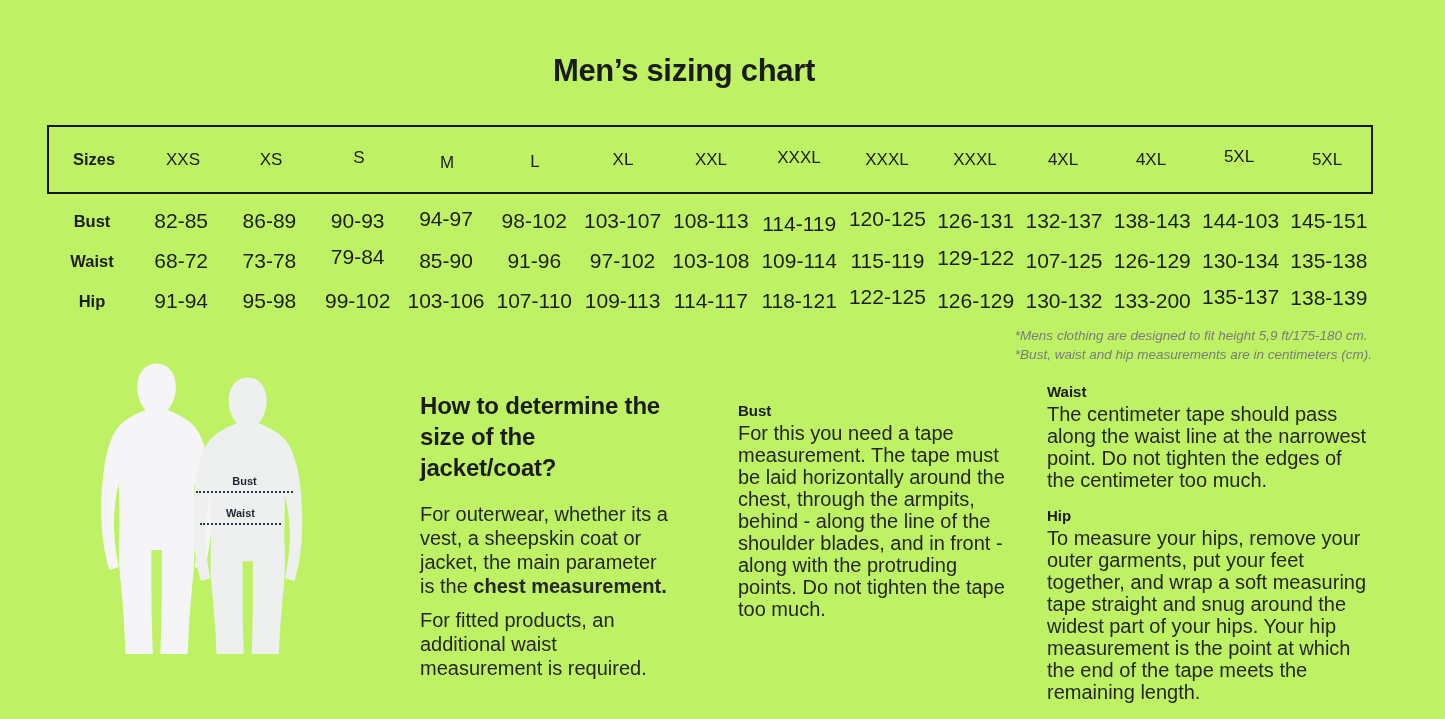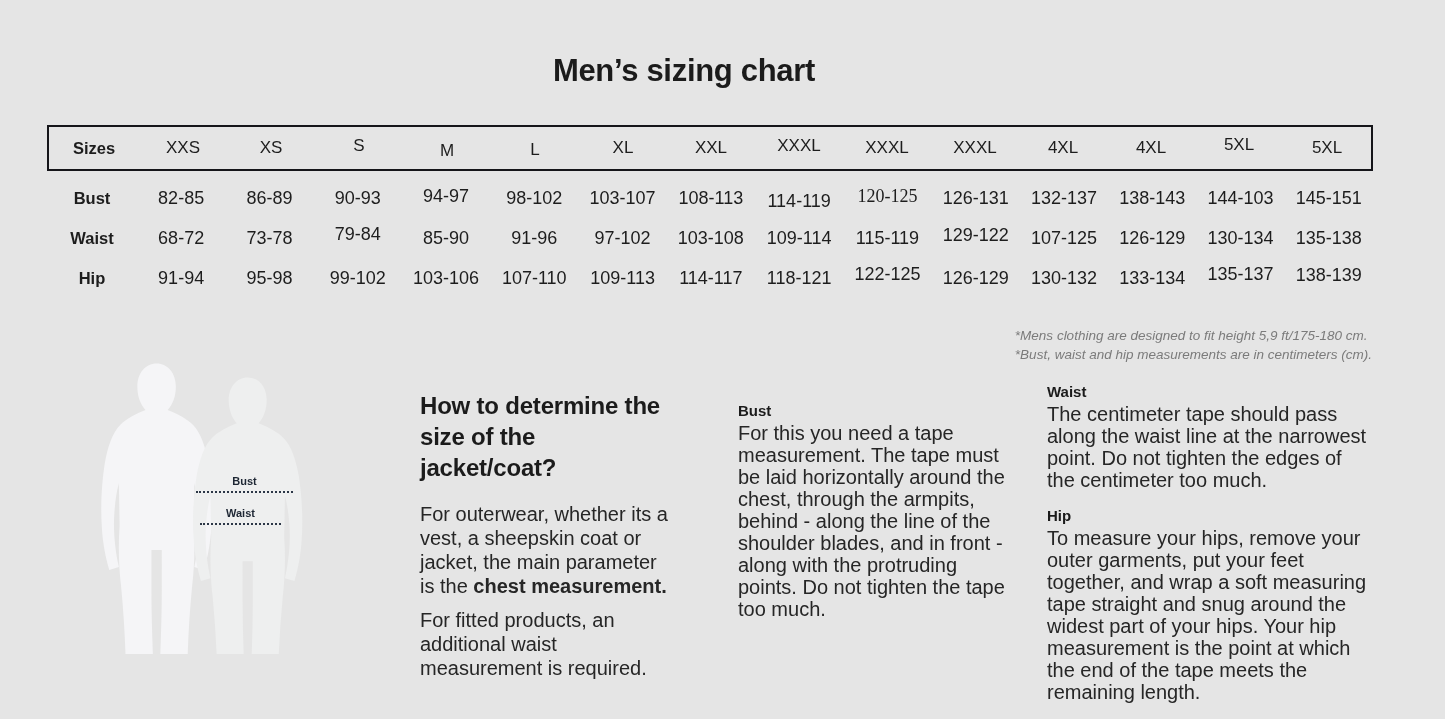--- a/index.html
+++ b/index.html
@@ -1,49 +1,49 @@
 <!DOCTYPE html>
 <html><head>
 <meta charset="utf-8">
 <style>
   * { margin:0; padding:0; box-sizing:border-box; }
   html,body { background:#ffffff; }
   .page {
     position:relative; width:1445px; height:719px; overflow:hidden;
-    background:#e5e5e5; color:#222;
+    background:#bef264; color:#222;
     font-family:"Liberation Sans","DejaVu Sans",sans-serif;
   }
   .title {
     position:absolute; top:53px; left:0; width:1368px;
     text-align:center; font-size:31px; font-weight:600; color:#1b1b1b;
     letter-spacing:-0.3px;
   }
   
   .size-table { position:absolute; left:47px; top:125px; width:1326px; }
   .thead {
     display:grid; grid-template-columns:90px repeat(14,1fr);
-    align-items:center; height:46px; border:2px solid #15151a;
+    align-items:center; height:69px; border:2px solid #15151a;
   }
   .tbody { margin-top:7px; }
   .trow {
     display:grid; grid-template-columns:90px repeat(14,1fr);
     align-items:center; height:40px;
   }
-  .cell { text-align:center; font-size:18px; color:#1d1d1d; white-space:nowrap; }
+  .cell { text-align:center; font-size:21px; color:#1d1d1d; white-space:nowrap; }
   .thead .cell { font-size:17px; }
   .cell.label { font-weight:700; font-size:16.5px; }
   
   .thead .cell:nth-child(4){transform:translateY(-2px);}
   .thead .cell:nth-child(5){transform:translateY(3px);}
   .thead .cell:nth-child(6){transform:translateY(2px);}
   .thead .cell:nth-child(9){transform:translateY(-2px);}
   .thead .cell:nth-child(14){transform:translateY(-3px);}
   .row0 .cell:nth-child(5){transform:translateY(-2px);}
   .row0 .cell:nth-child(9){transform:translateY(3px);}
-  .row0 .cell:nth-child(10){transform:translateY(-2px);font-family:Liberation Serif, serif;}
+  .row0 .cell:nth-child(10){transform:translateY(-2px);}
   .row1 .cell:nth-child(4){transform:translateY(-4px);}
   .row1 .cell:nth-child(11){transform:translateY(-3px);}
   .row2 .cell:nth-child(10){transform:translateY(-4px);}
   .row2 .cell:nth-child(14){transform:translateY(-4px);}
   .row2 .cell:nth-child(15){transform:translateY(-3px);}
   .footnotes {
     position:absolute; right:73px; top:326px; text-align:left;
     font-size:13.5px; font-style:italic; color:#7b7b7b; line-height:19px;
   }
   
@@ -135,21 +135,21 @@
           <div class="cell">95-98</div>
           <div class="cell">99-102</div>
           <div class="cell">103-106</div>
           <div class="cell">107-110</div>
           <div class="cell">109-113</div>
           <div class="cell">114-117</div>
           <div class="cell">118-121</div>
           <div class="cell">122-125</div>
           <div class="cell">126-129</div>
           <div class="cell">130-132</div>
-          <div class="cell">133-134</div>
+          <div class="cell">133-200</div>
           <div class="cell">135-137</div>
           <div class="cell">138-139</div>
         </div>
       </div>
   </div>
 
   <div class="footnotes">
     <div>*Mens clothing are designed to fit height 5,9 ft/175-180 cm.</div>
     <div>*Bust, waist and hip measurements are in centimeters (cm).</div>
   </div>

